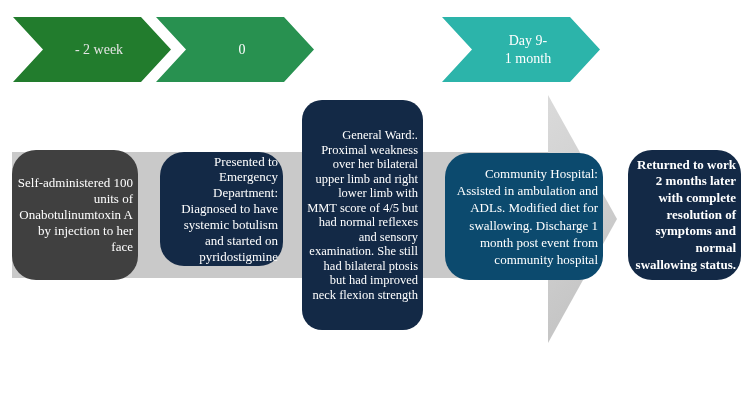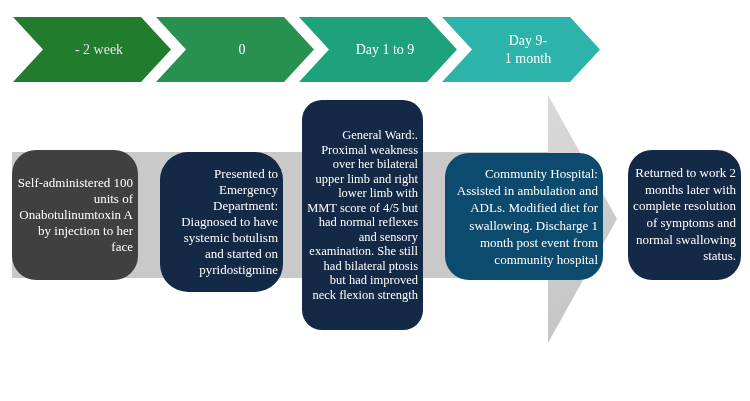--- a/index.html
+++ b/index.html
@@ -72,41 +72,38 @@
     padding: 6px 5px;
   }
   .event-text {
     color: #ffffff;
     font-size: 13px;
     line-height: 1.22;
     text-align: right;
     overflow-wrap: break-word;
   }
   .box-1 { left: 12px;  top: 150px; width: 126px; height: 130px; }
-  .box-2 { left: 160px; top: 152px; width: 123px; height: 140px; border-radius: 28px; }
+  .box-2 { left: 160px; top: 152px; width: 123px; height: 114px; }
   .box-3 { left: 302px; top: 100px; width: 121px; height: 230px; border-radius: 20px; }
   .box-3 .event-text { font-size: 12.5px; line-height: 1.16; }
   .box-4 { left: 445px; top: 153px; width: 158px; height: 127px; }
   .box-4 .event-text { line-height: 1.32; }
   .box-5 { left: 628px; top: 150px; width: 113px; height: 130px; }
   .box-5 .event-text { line-height: 1.28; }
 </style>
 </head>
 <body>
 
 <div class="canvas">
 
   <div class="chevron chev-1" style="background: rgb(34, 124, 45);">
     <span class="chevron-label" style="color: #e5e5e5;">- 2 week</span>
   </div>
   <div class="chevron chev-2" style="background: rgb(40, 145, 80);">
     <span class="chevron-label" style="color: rgb(255, 255, 255);">0</span>
-  </div>
-  <div class="chevron chev-3" style="background: rgb(30, 162, 124);">
-    <span class="chevron-label" style="color: rgb(255, 255, 255);">Day 1 to 9</span>
   </div>
   <div class="chevron chev-4" style="background: rgb(44, 180, 170);">
     <span class="chevron-label" style="color: rgb(255, 255, 255);">Day 9-
 1 month</span>
   </div>
 
   <div class="arrow-band"></div>
   <div class="arrow-head"></div>
 
   <div class="event-box box-1" style="background: #404040;">
@@ -115,16 +112,16 @@
   <div class="event-box box-2" style="background: rgb(19, 41, 70);">
     <span class="event-text" style="color: rgb(255, 255, 255);">Presented to Emergency Department: Diagnosed to have systemic botulism and started on pyridostigmine</span>
   </div>
   <div class="event-box box-3" style="background: rgb(19, 41, 70);">
     <span class="event-text" style="color: rgb(255, 255, 255);">General Ward:. Proximal weakness over her bilateral upper limb and right lower limb with MMT score of 4/5 but had normal reflexes and sensory examination. She still had bilateral ptosis but had improved neck flexion strength</span>
   </div>
   <div class="event-box box-4" style="background: #0c4a6e;">
     <span class="event-text" style="color: rgb(255, 255, 255);">Community Hospital: Assisted in ambulation and ADLs. Modified diet for swallowing. Discharge 1 month post event from community hospital</span>
   </div>
   <div class="event-box box-5" style="background: rgb(19, 41, 70);">
-    <span class="event-text" style="color: rgb(255, 255, 255);">Returned to work 2 months later with complete resolution of symptoms and normal swallowing status.</span>
+    <span class="event-text" style="color: rgb(255, 255, 255); font-weight: bold;">Returned to work 2 months later with complete resolution of symptoms and normal swallowing status.</span>
   </div>
 
 </div>
 
 </body></html>

